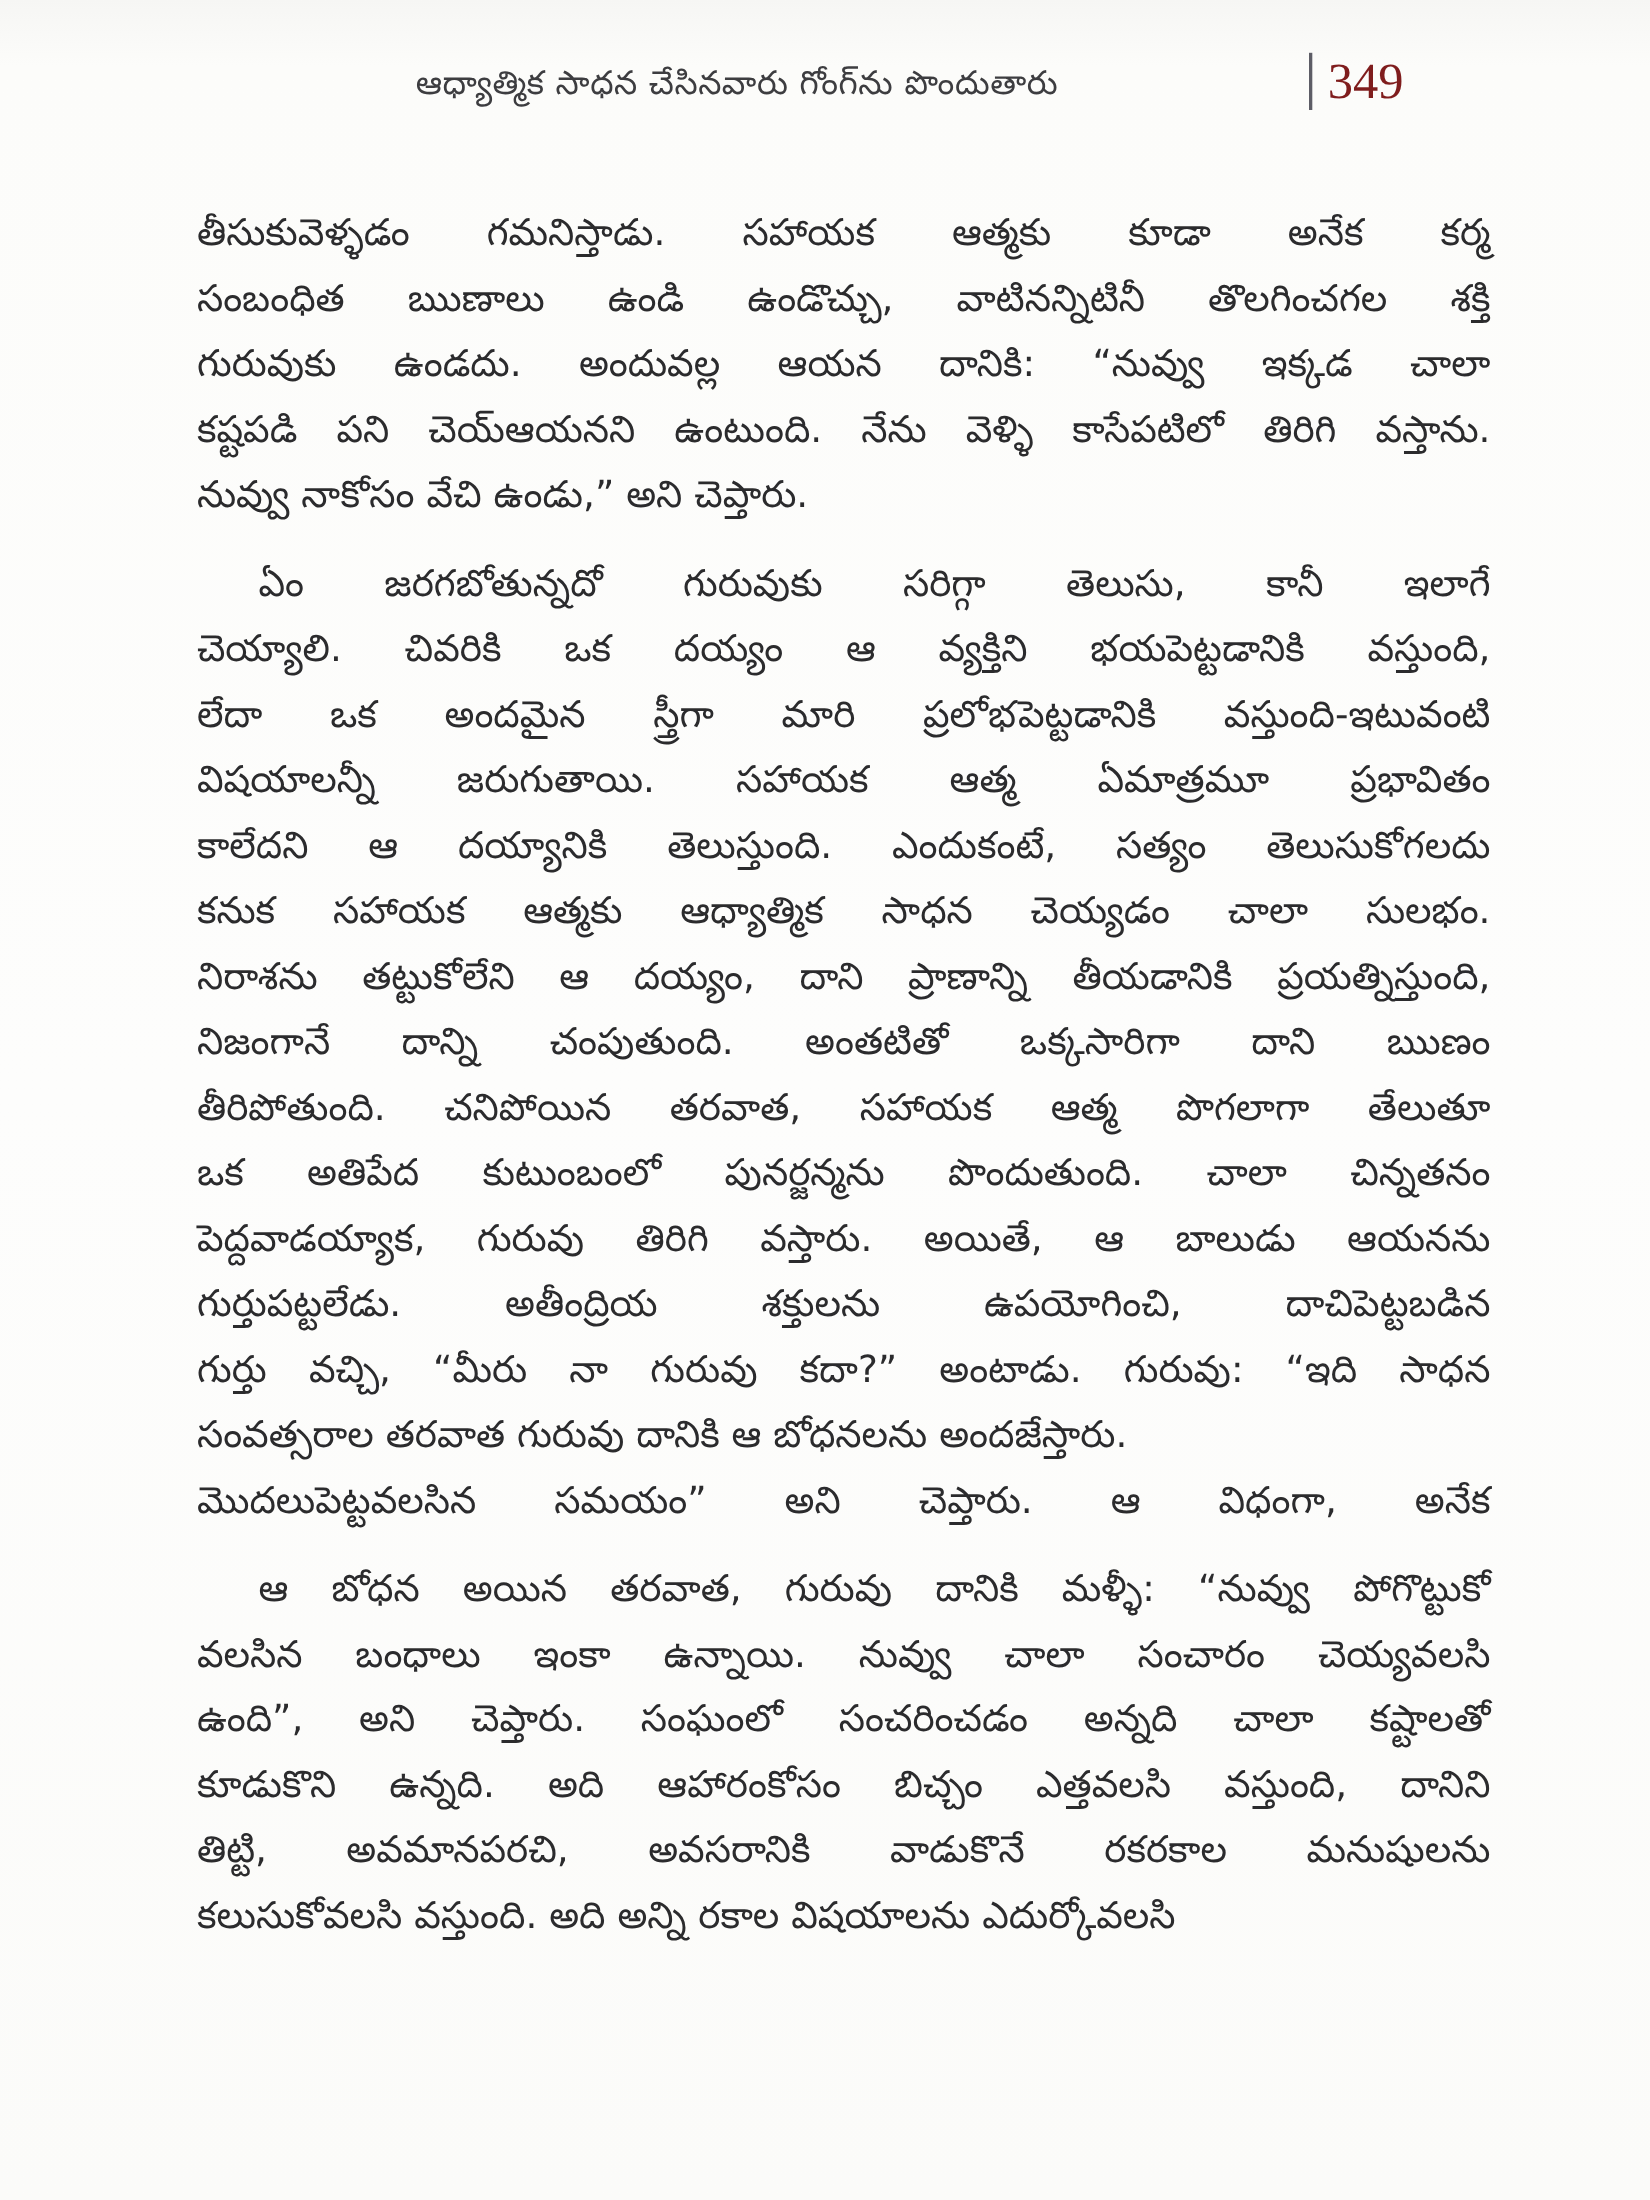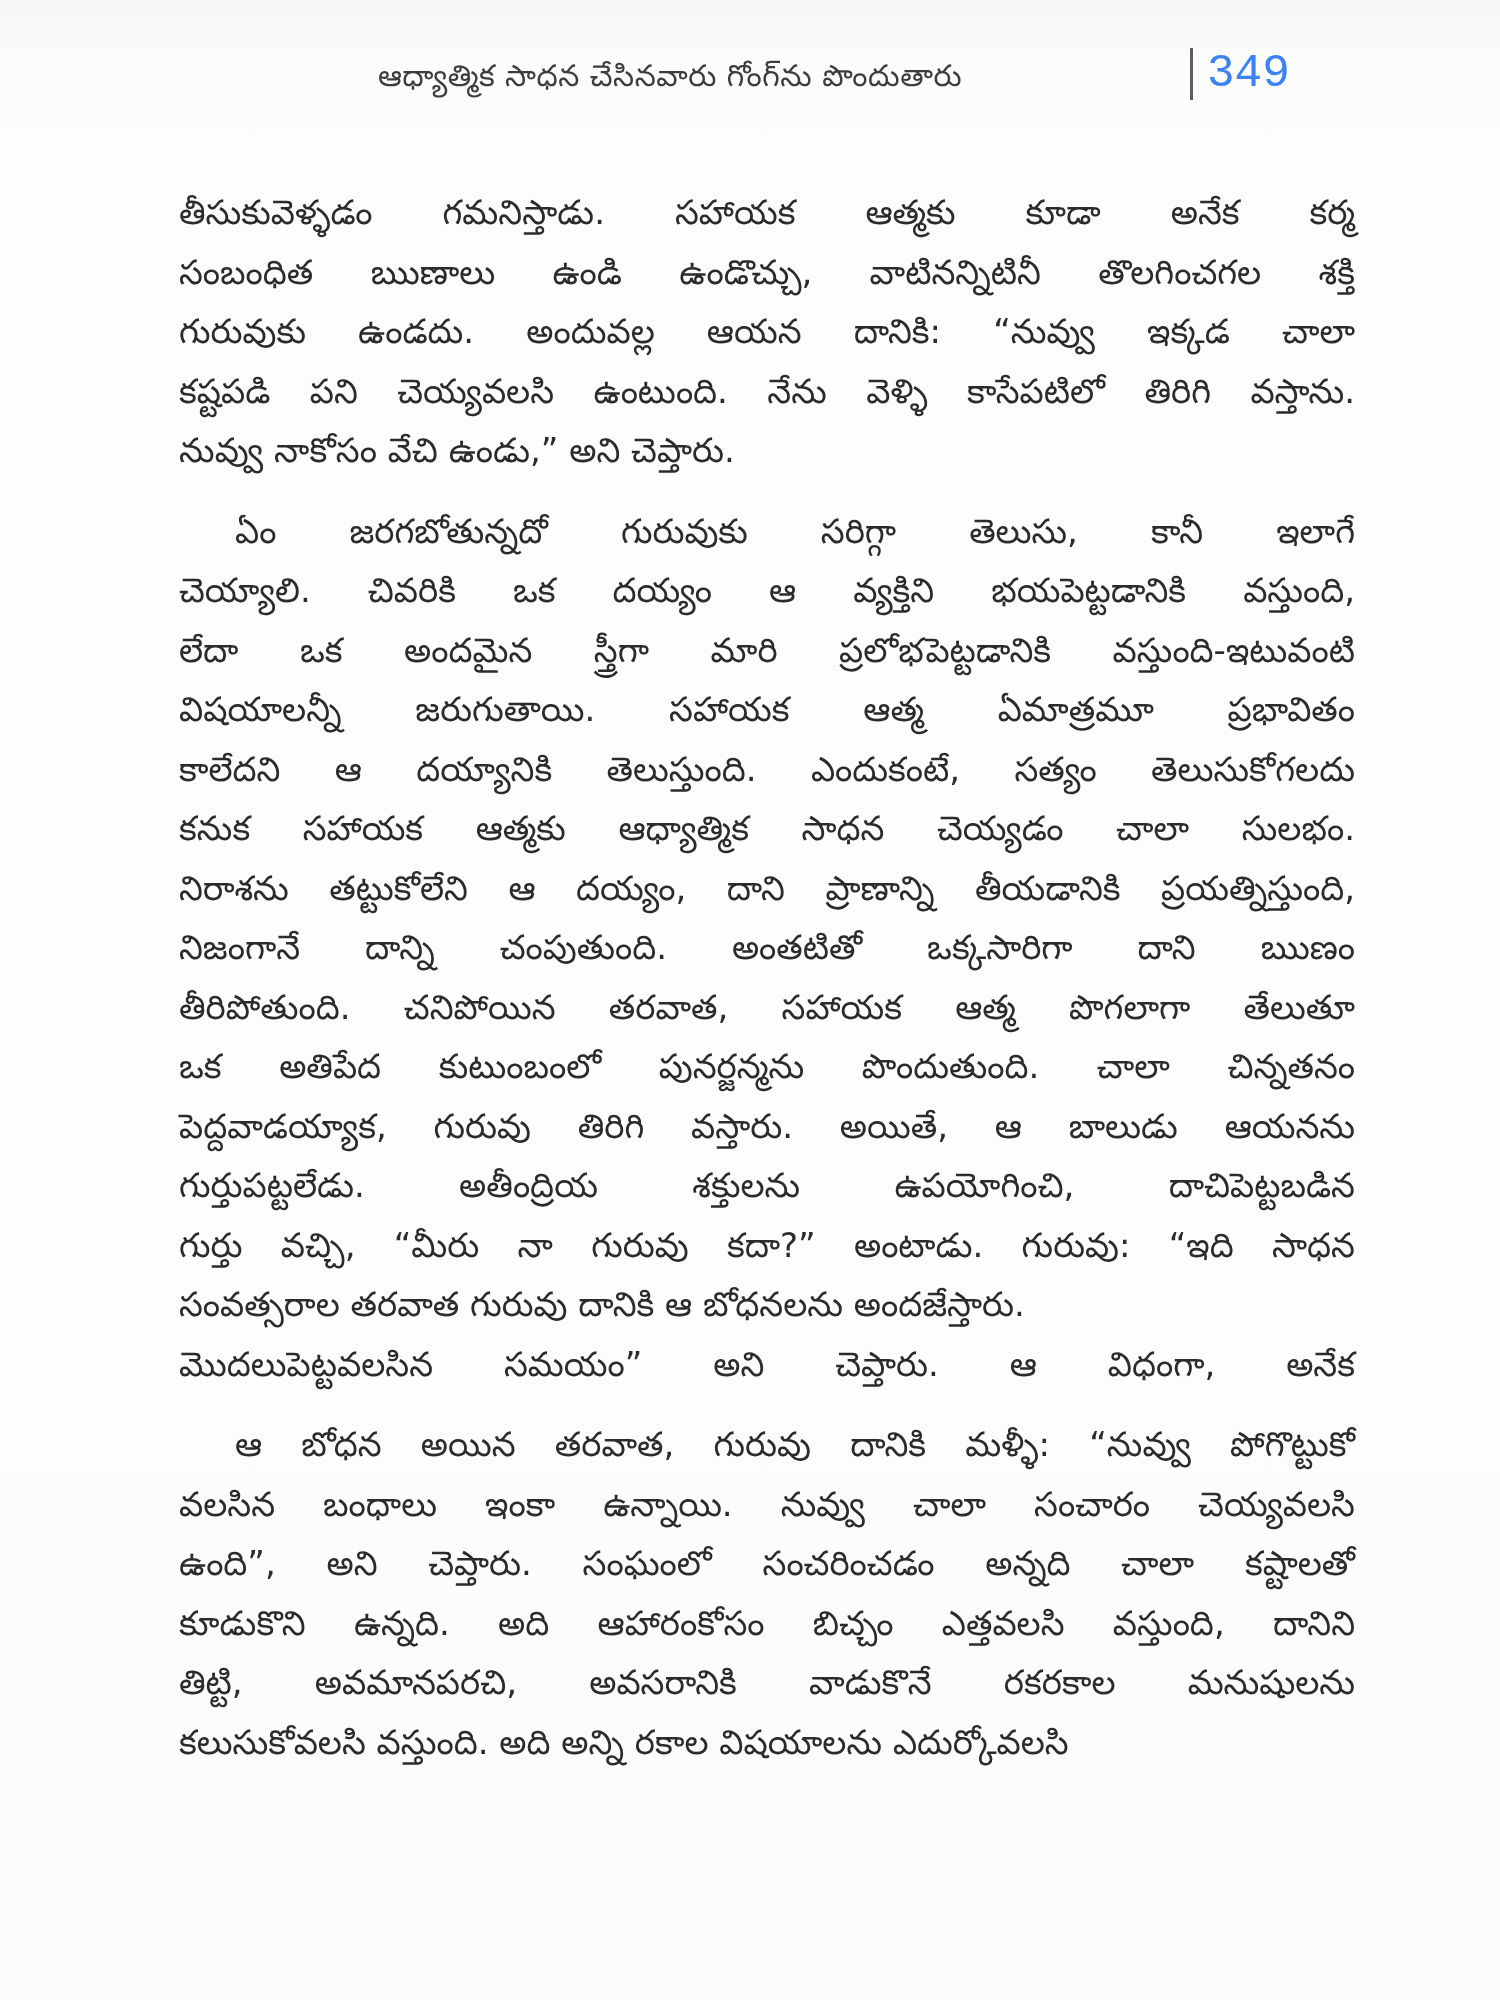--- a/index.html
+++ b/index.html
@@ -49,24 +49,24 @@
   }
   .page-number-separator {
     display: inline-block;
     width: 3px;
     height: 52px;
     background: #5d5d66;
     overflow: hidden;
     color: transparent;
   }
   .page-number {
-    font-family: Liberation Mono, monospace;
+    font-family: Liberation Serif, serif;
     font-size: 46px;
     line-height: 52px;
-    color: #3b82f6;
+    color: #7f1d1d;
   }
   
   .content {
     position: absolute;
     left: 179px;
     top: 183px;
     width: 1176px;
   }
   .para {
     margin: 0;
@@ -102,21 +102,21 @@
       <span class="page-number">349</span>
     </div>
   </div>
 
   <div class="content">
 
     <div class="para">
       <div class="line">తీసుకువెళ్ళడం గమనిస్తాడు. సహాయక ఆత్మకు కూడా అనేక కర్మ</div>
       <div class="line">సంబంధిత ఋణాలు ఉండి ఉండొచ్చు, వాటినన్నిటినీ తొలగించగల శక్తి</div>
       <div class="line">గురువుకు ఉండదు. అందువల్ల ఆయన దానికి: “నువ్వు ఇక్కడ చాలా</div>
-      <div class="line">కష్టపడి పని చెయ్యవలసి ఉంటుంది. నేను వెళ్ళి కాసేపటిలో తిరిగి వస్తాను.</div>
+      <div class="line">కష్టపడి పని చెయ్ఆయనని ఉంటుంది. నేను వెళ్ళి కాసేపటిలో తిరిగి వస్తాను.</div>
       <div class="line last">నువ్వు నాకోసం వేచి ఉండు,” అని చెప్తారు.</div>
     </div>
 
     <div class="para indent">
       <div class="line">ఏం జరగబోతున్నదో గురువుకు సరిగ్గా తెలుసు, కానీ ఇలాగే</div>
       <div class="line">చెయ్యాలి. చివరికి ఒక దయ్యం ఆ వ్యక్తిని భయపెట్టడానికి వస్తుంది,</div>
       <div class="line">లేదా ఒక అందమైన స్త్రీగా మారి ప్రలోభపెట్టడానికి వస్తుంది-ఇటువంటి</div>
       <div class="line">విషయాలన్నీ జరుగుతాయి. సహాయక ఆత్మ ఏమాత్రమూ ప్రభావితం</div>
       <div class="line">కాలేదని ఆ దయ్యానికి తెలుస్తుంది. ఎందుకంటే, సత్యం తెలుసుకోగలదు</div>
       <div class="line">కనుక సహాయక ఆత్మకు ఆధ్యాత్మిక సాధన చెయ్యడం చాలా సులభం.</div>

